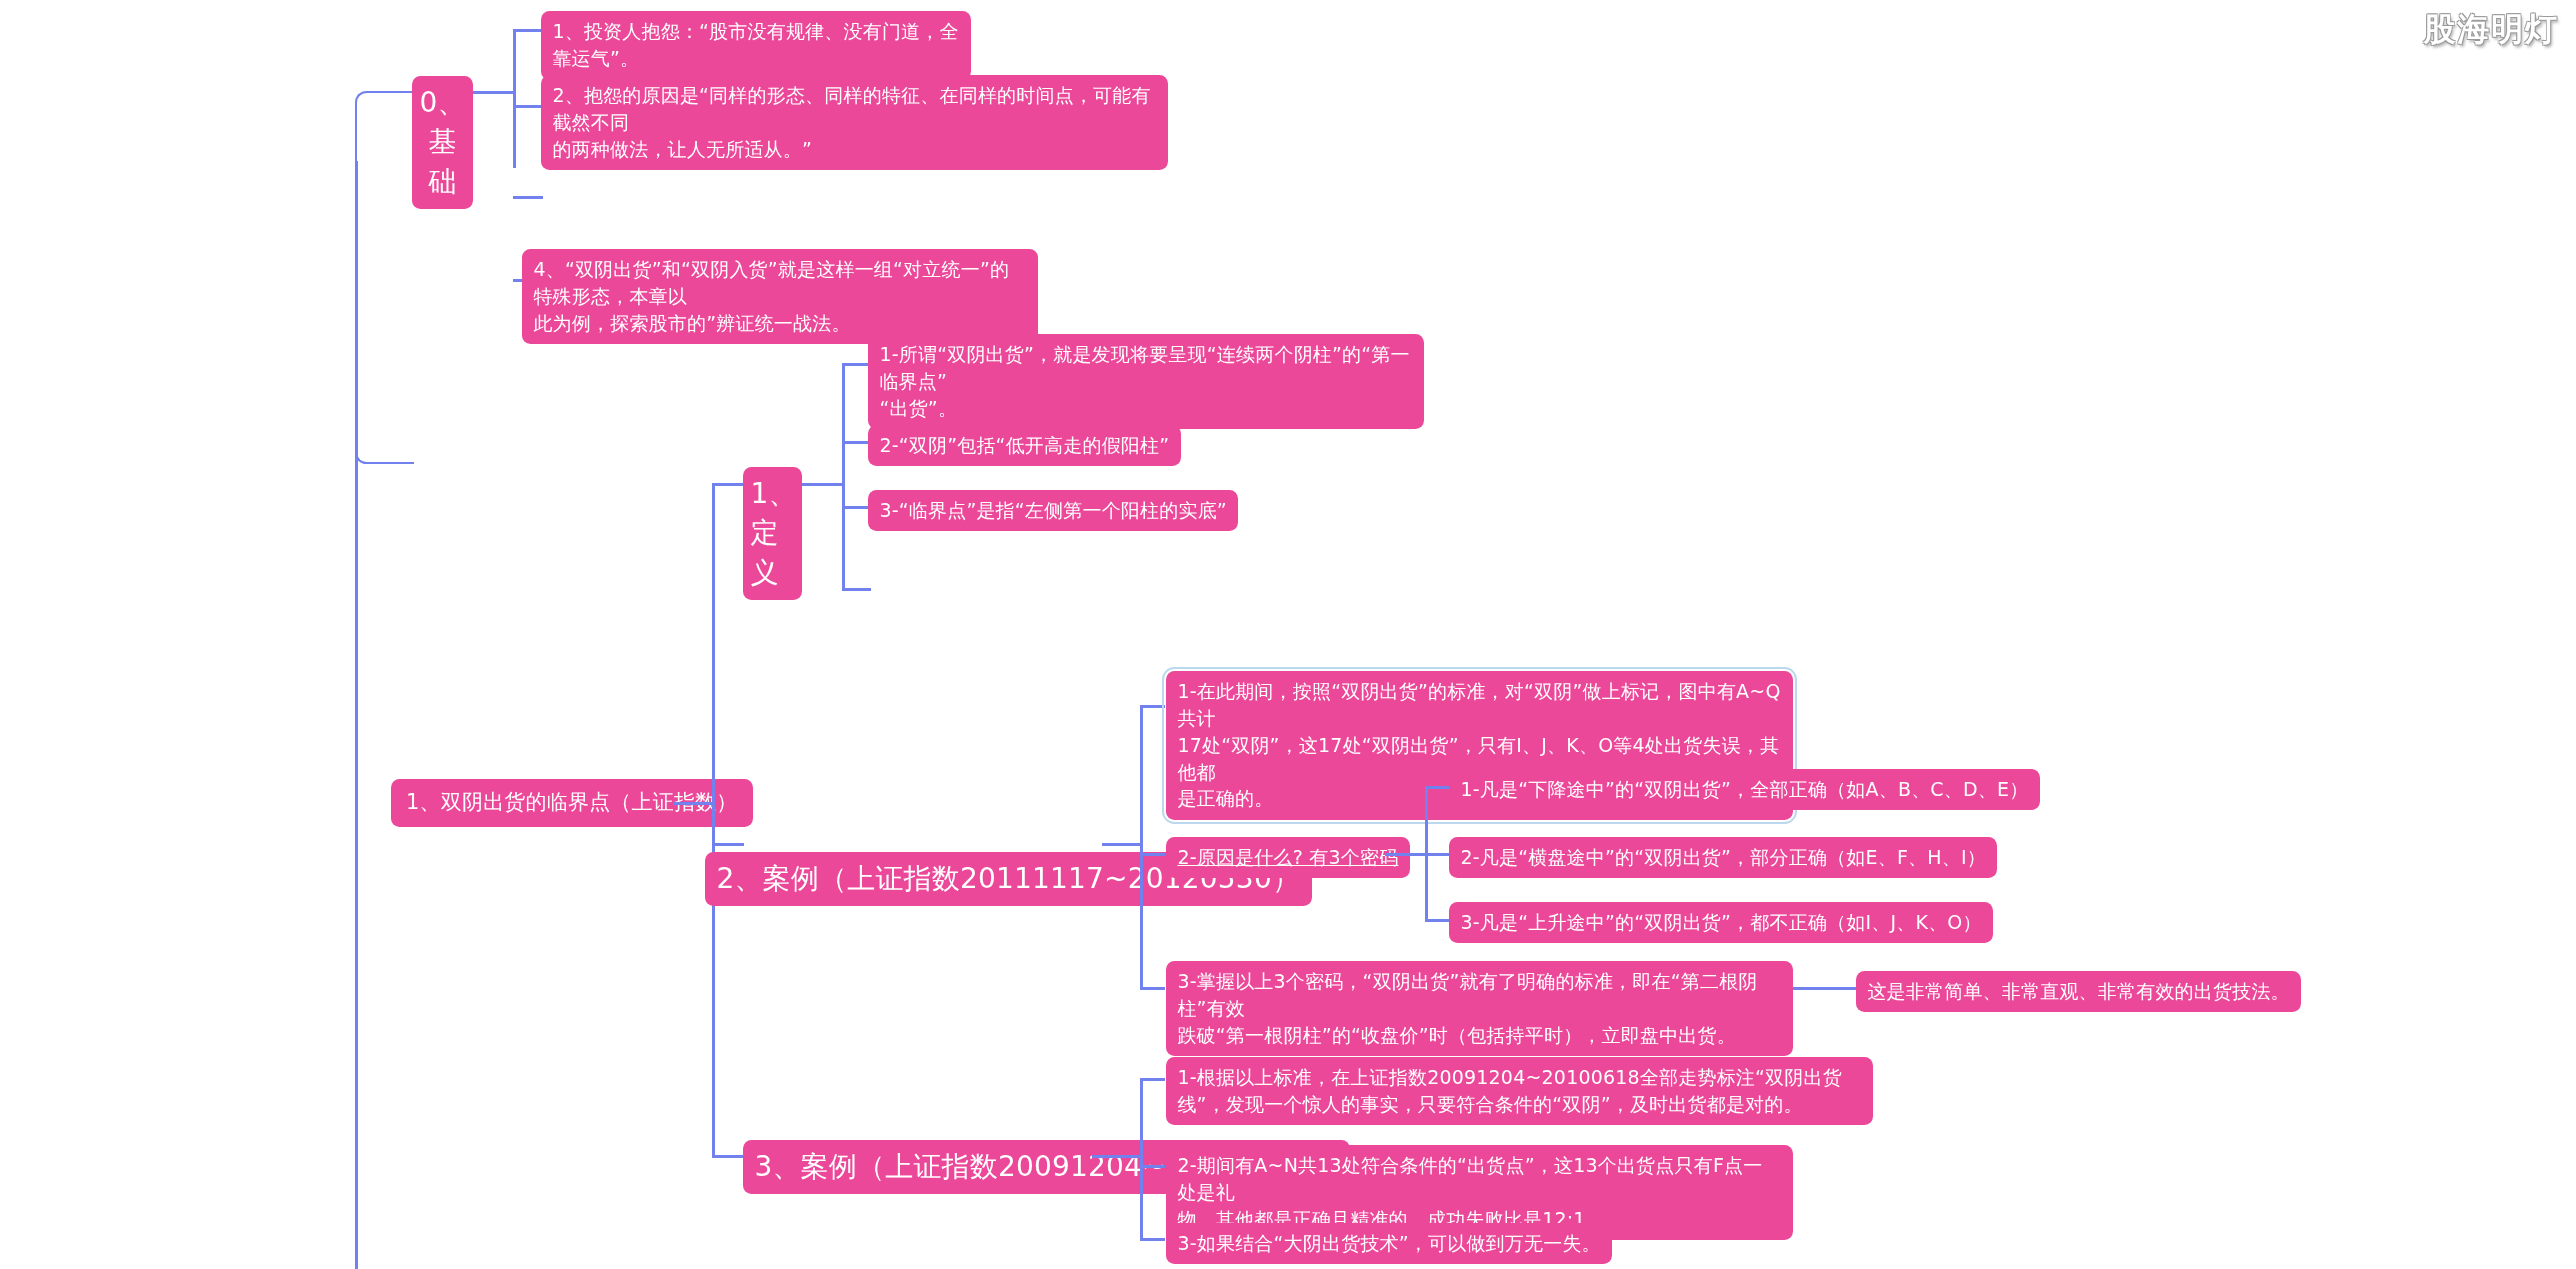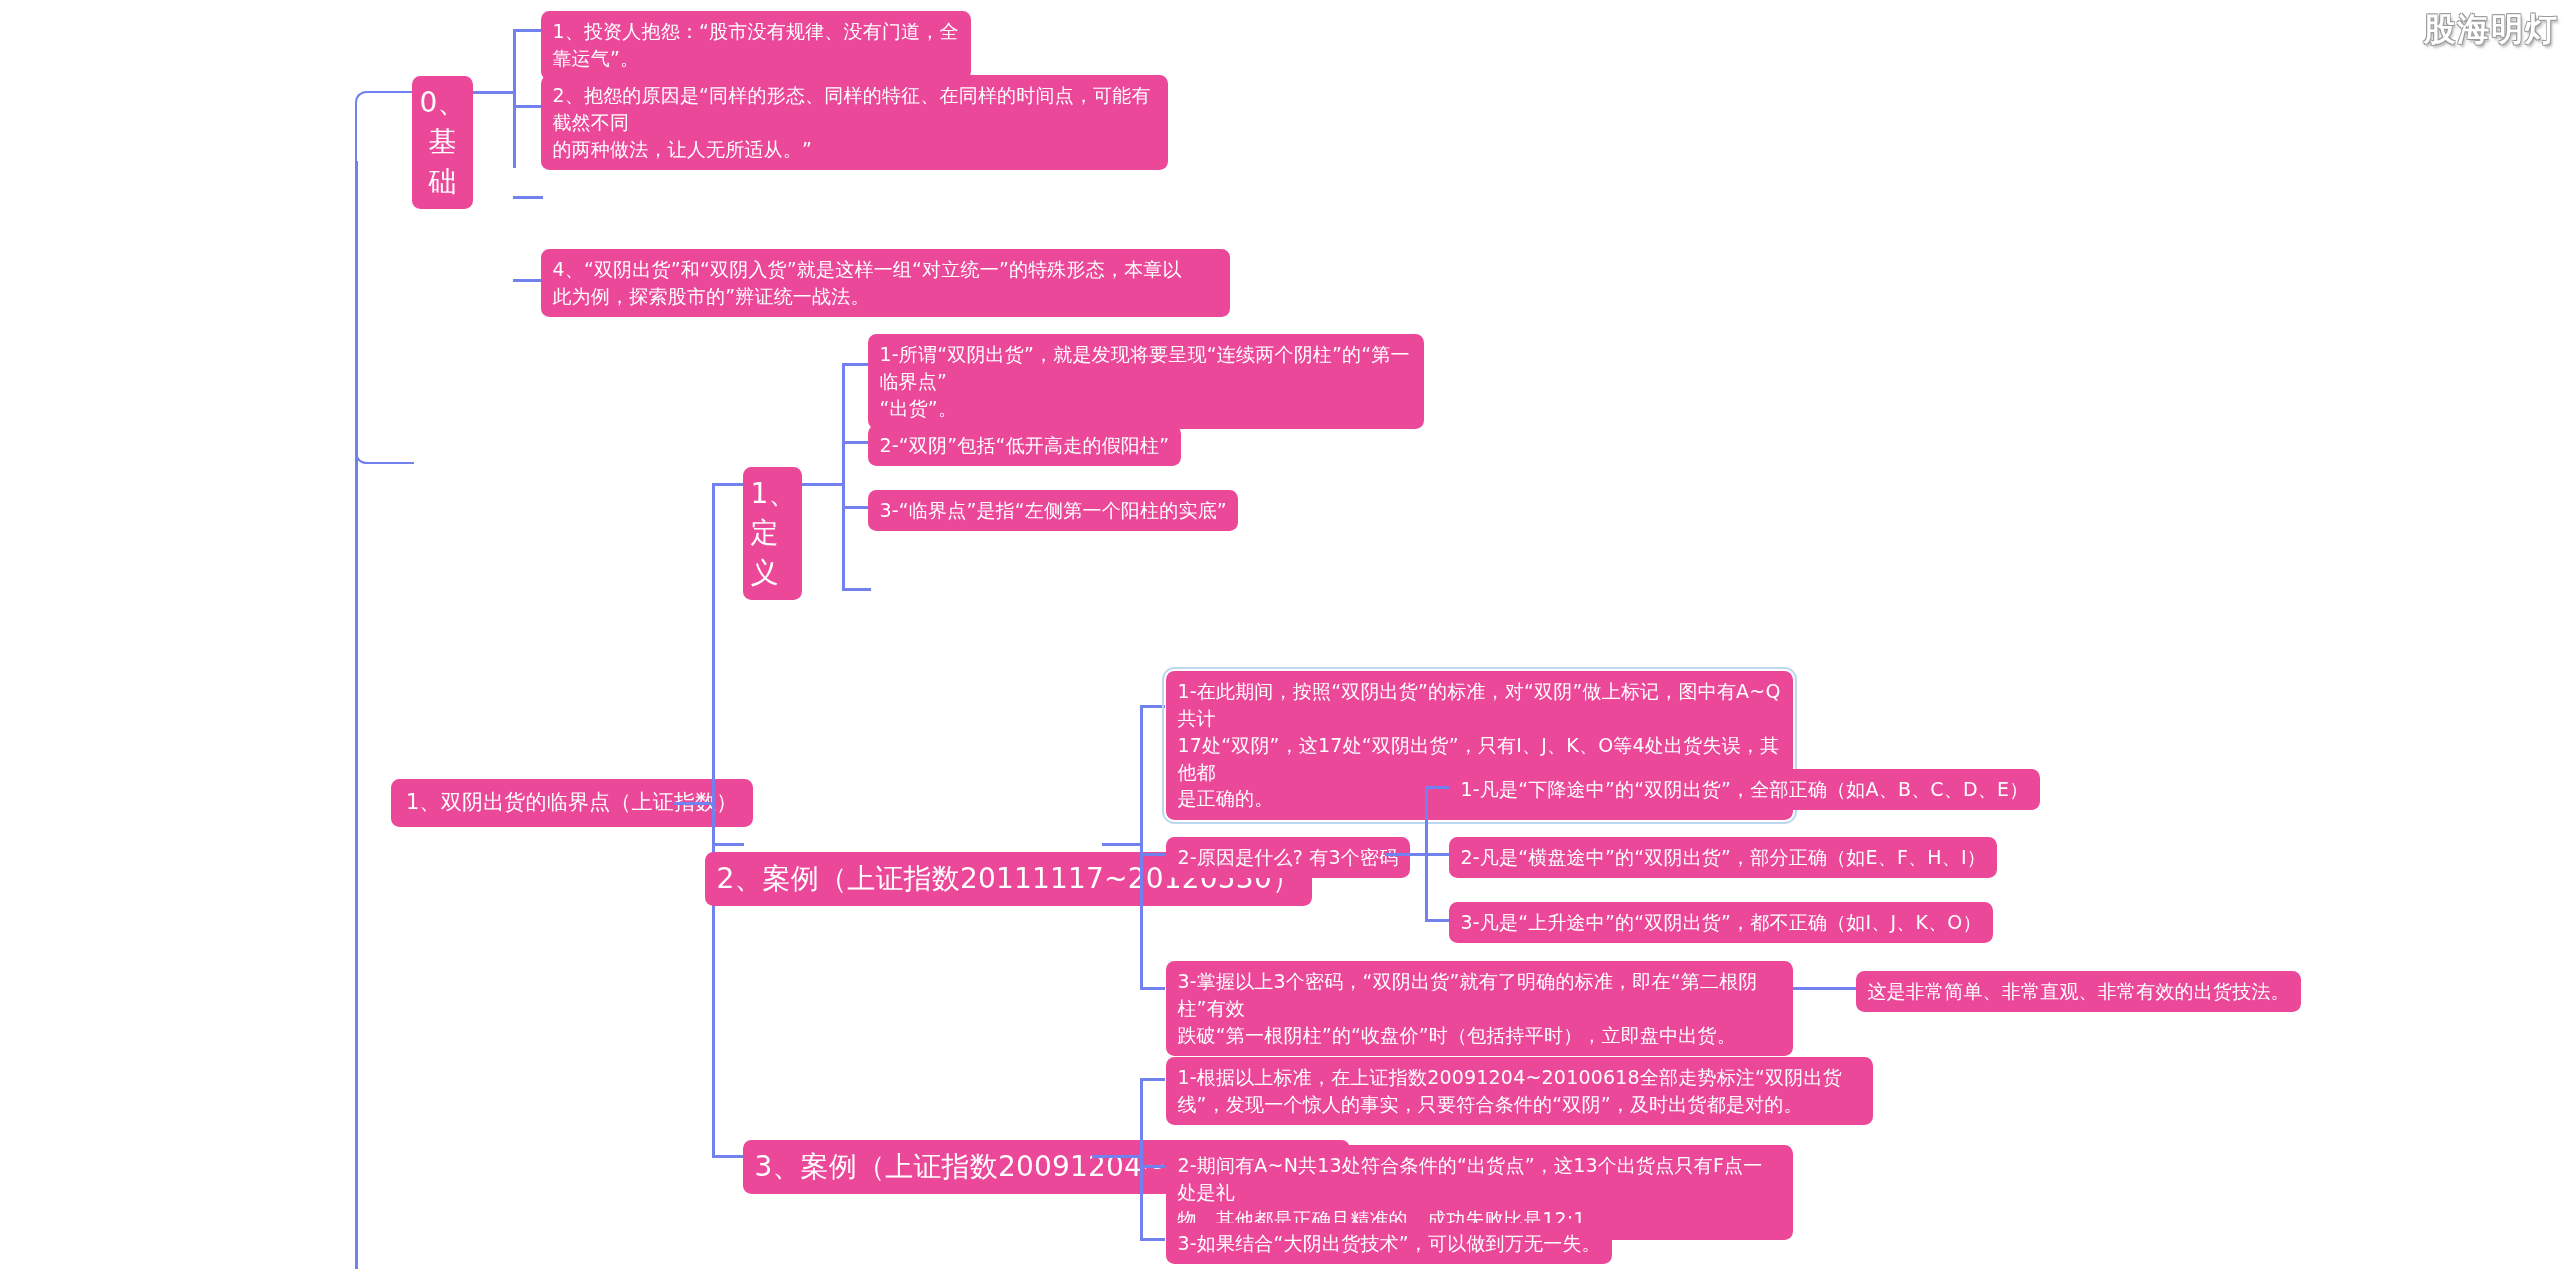--- a/index.html
+++ b/index.html
@@ -73,21 +73,21 @@
   <div class="conn h" style="left:473px;top:91px;width:42px;"></div>
   <div class="conn v" style="left:513px;top:29.4px;height:139px;"></div>
   <div class="conn h" style="left:513px;top:29.4px;width:30px;"></div>
   <div class="conn h" style="left:513px;top:105px;width:30px;"></div>
   <div class="conn h" style="left:513px;top:196px;width:30px;"></div>
   <div class="conn h" style="left:513px;top:279px;width:30px;"></div>
 
   <div class="node t2" style="left:541px;top:11.4px;width:430px;">1、投资人抱怨：“股市没有规律、没有门道，全靠运气”。</div>
   <div class="node t2" style="left:541px;top:75px;width:627px;">2、抱怨的原因是“同样的形态、同样的特征、在同样的时间点，可能有截然不同
 的两种做法，让人无所适从。”</div>
-  <div class="node t2" style="left:541px;top:249px;width:689px;">4、“双阴出货”和“双阴入货”就是这样一组“对立统一”的特殊形态，本章以
+  <div class="node t2" style="left:522px;top:249px;width:516px;">4、“双阴出货”和“双阴入货”就是这样一组“对立统一”的特殊形态，本章以
 此为例，探索股市的”辨证统一战法。</div>
 
   <div class="node center" style="left: 391px; top: 779px; width: auto; white-space: pre; display: inline-block;">1、双阴出货的临界点（上证指数）</div>
 
   <div class="conn h" style="left:674px;top:802px;width:40px;"></div>
   <div class="conn v" style="left:712px;top:483px;height:672px;"></div>
 
   <div class="conn h" style="left:712px;top:483px;width:32px;"></div>
   <div class="conn h" style="left:712px;top:843px;width:32px;"></div>
   <div class="conn h" style="left:712px;top:1155px;width:32px;"></div>
@@ -111,21 +111,21 @@
   <div class="conn h" style="left:1102px;top:843px;width:40px;"></div>
   <div class="conn v" style="left:1140px;top:705px;height:282px;"></div>
   <div class="conn h" style="left:1140px;top:705px;width:25px;"></div>
   <div class="conn h" style="left:1140px;top:853px;width:25px;"></div>
   <div class="conn h" style="left:1140px;top:987px;width:25px;"></div>
 
   <div class="node t3 sel" style="left:1166px;top:671px;width:627px;">1-在此期间，按照“双阴出货”的标准，对“双阴”做上标记，图中有A~Q共计
 17处“双阴”，这17处“双阴出货”，只有I、J、K、O等4处出货失误，其他都
 是正确的。</div>
 
-  <div class="node t3" style="left: 1166px; top: 837px; width: auto; white-space: pre; display: inline-block;">2-原因是什么? 有3个密码</div>
+  <div class="node t3" style="left: 1166px; top: 837px; width: auto; white-space: pre; display: inline-block; text-decoration: underline;">2-原因是什么? 有3个密码</div>
 
   <div class="conn h" style="left:1385px;top:853px;width:42px;"></div>
   <div class="conn v" style="left:1425px;top:786px;height:135px;"></div>
   <div class="conn h" style="left:1425px;top:786px;width:26.6px;"></div>
   <div class="conn h" style="left:1425px;top:853px;width:26.6px;"></div>
   <div class="conn h" style="left:1425px;top:919px;width:26.6px;"></div>
 
   <div class="node t3" style="left: 1449px; top: 769px; width: auto; white-space: pre; display: inline-block;">1-凡是“下降途中”的“双阴出货”，全部正确（如A、B、C、D、E）</div>
   <div class="node t3" style="left: 1449px; top: 837px; width: auto; white-space: pre; display: inline-block;">2-凡是“横盘途中”的“双阴出货”，部分正确（如E、F、H、I）</div>
   <div class="node t3" style="left: 1449px; top: 902px; width: auto; white-space: pre; display: inline-block;">3-凡是“上升途中”的“双阴出货”，都不正确（如I、J、K、O）</div>

